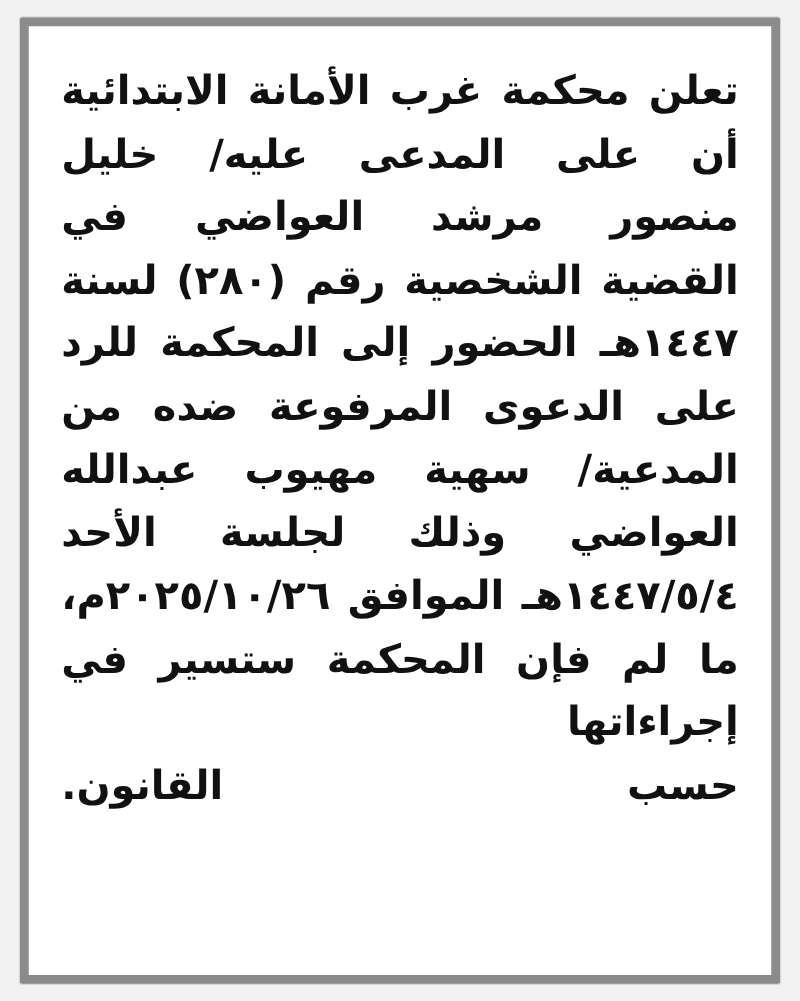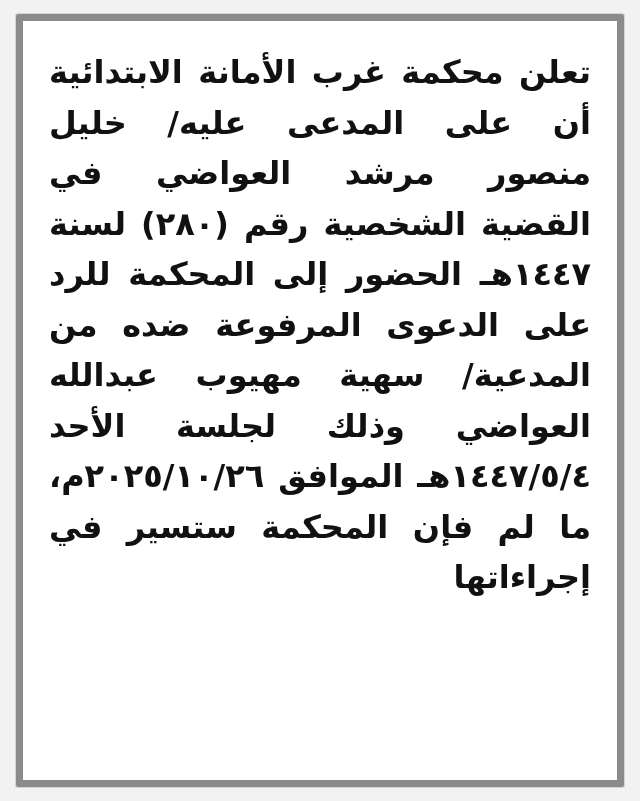--- a/index.html
+++ b/index.html
@@ -48,14 +48,15 @@
     font-family: "DejaVu Sans", "Liberation Sans", sans-serif;
     white-space: pre-wrap;
   }
 </style>
 </head>
 <body>
 
 <div class="page">
   <div class="notice-frame">
     <div class="notice-body">تعلن محكمة غرب الأمانة الابتدائية أن على المدعى عليه/ خليل منصور مرشد العواضي في القضية الشخصية رقم (٢٨٠) لسنة ١٤٤٧هـ الحضور إلى المحكمة للرد على الدعوى المرفوعة ضده من المدعية/ سهية مهيوب عبدالله العواضي وذلك لجلسة الأحد ١٤٤٧/٥/٤هـ الموافق ٢٠٢٥/١٠/٢٦م، ما لم فإن المحكمة ستسير في إجراءاتها</div>
+    <div class="notice-body last-line">حسب القانون.</div>
   </div>
 </div>
 
 </body></html>

